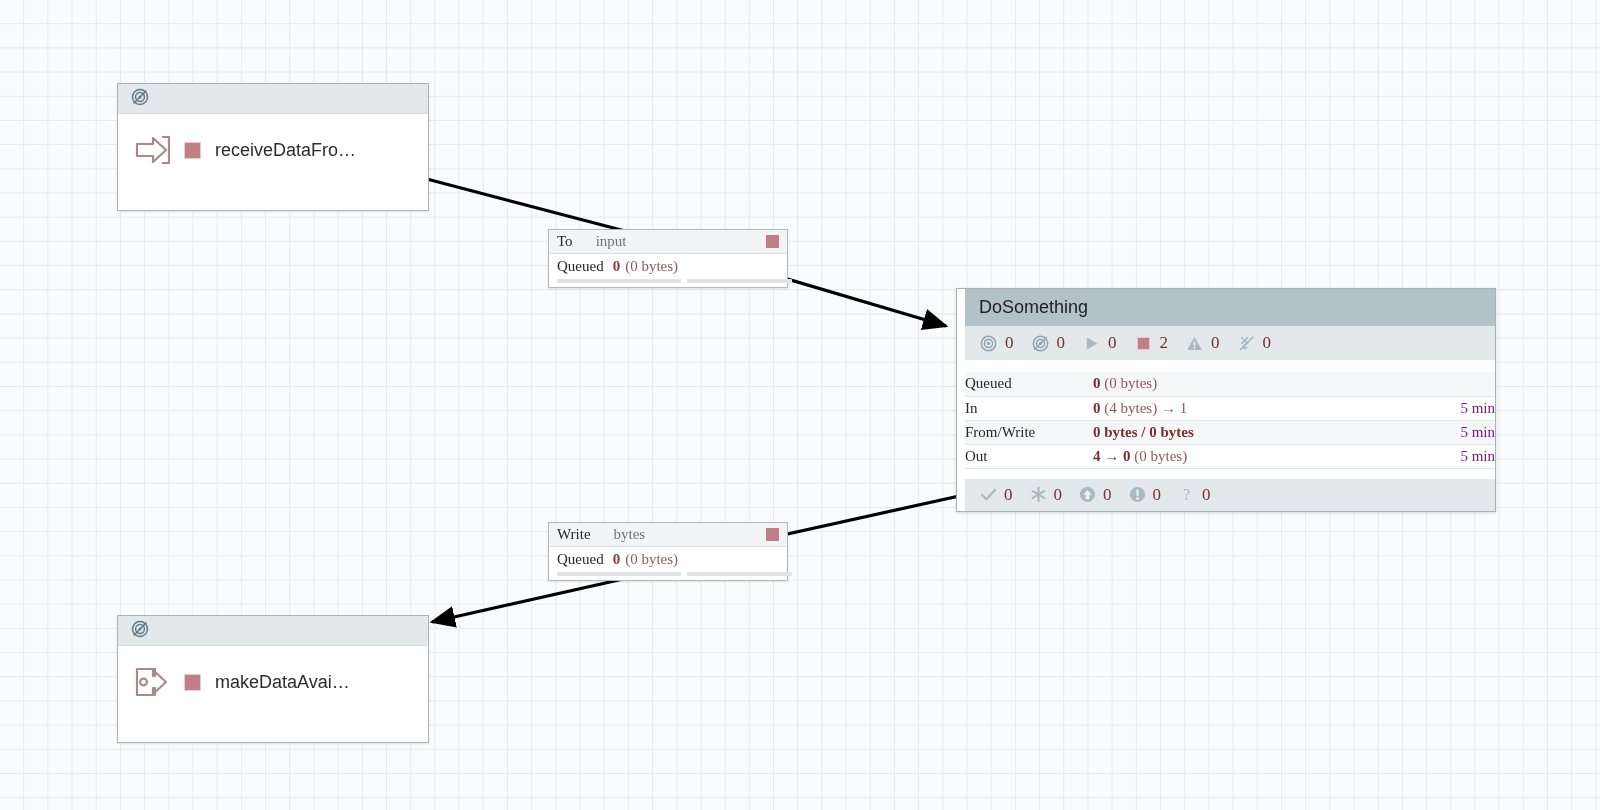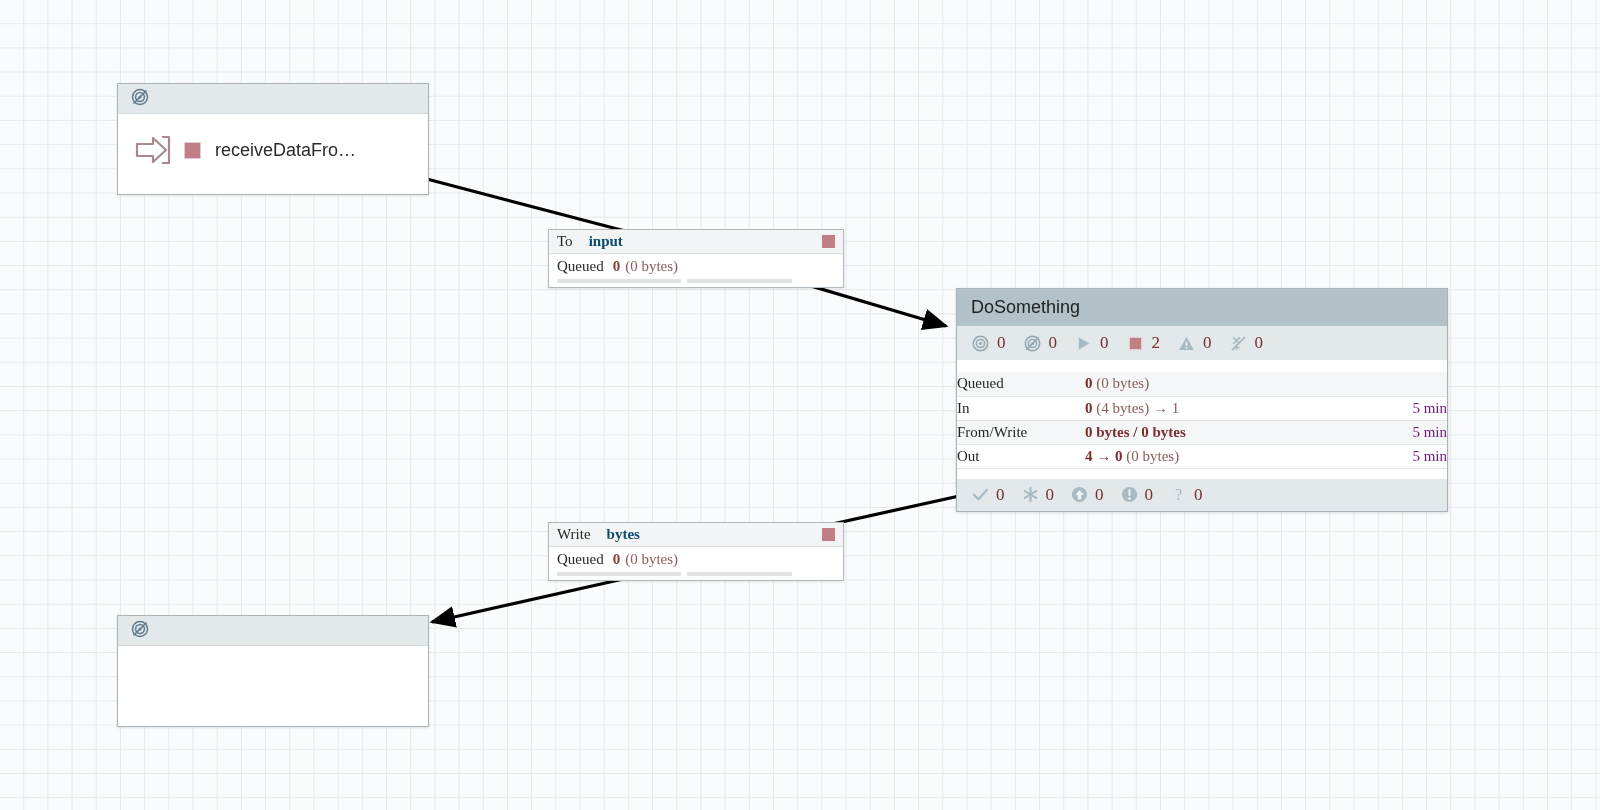--- a/index.html
+++ b/index.html
@@ -16,21 +16,21 @@
       linear-gradient(to right, #e4e9ee 1px, transparent 1px),
       linear-gradient(to bottom, #e4e9ee 1px, transparent 1px);
     background-size: 24.2px 24.2px;
     background-position: -1px -1px;
   }
   #links { position: absolute; left: 0; top: 0; width: 1600px; height: 810px; pointer-events: none; }
 
   
   .port {
     position: absolute;
-    width: 312px; height: 112px;
+    width: 312px; height: 128px;
     background: #ffffff;
     border: 1px solid #acb4bb;
     box-shadow: 0 1px 2px rgba(0,0,0,.10);
   }
   .port-header {
     height: 30px;
     background: #e3e8ea;
     border-bottom: 1px solid #d3d9dd;
     display: flex; align-items: center;
     padding-left: 12px;
@@ -52,40 +52,40 @@
     margin-left: 14px;
     font-size: 18px;
     color: #2b2b2b;
     white-space: nowrap;
     font-family: "Liberation Sans", sans-serif;
   }
 
   
   .conn {
     position: absolute;
-    width: 296px;
+    width: 240px;
     background: #ffffff;
     border: 1px solid #b2bac1;
     box-shadow: 0 1px 2px rgba(0,0,0,.10);
   }
   .conn-row {
     height: 24px;
     display: flex; align-items: center;
     padding: 0 8px;
     font-size: 15px;
     font-family: "Liberation Serif", serif;
     color: #262626;
   }
   .conn-row.head {
     background: #f3f4f5;
     border-bottom: 1px solid #dcdfe2;
     justify-content: flex-start;
   }
   .conn-lbl { color: #262626; }
-  .conn-val { color: #0c4a6e; font-weight: bold; margin-left: 16px; }
+  .conn-val { color: #737373; font-weight: normal; margin-left: 23px; }
   .conn-sq {
     width: 13px; height: 13px;
     background: #c07f85;
     margin-left: auto;
   }
   .conn-num { color: #8d3c3c; font-weight: bold; margin-left: 9px; }
   .conn-bytes { color: #8d5b5b; margin-left: 5px; }
   .conn-bars {
     height: 9px;
     display: flex; align-items: center;
@@ -201,20 +201,30 @@
     <div class="port-header">
       <span>
         <svg width="20" height="20" viewBox="0 0 20 20">
           <circle cx="10" cy="10" r="7.5" fill="none" stroke="#5f7b8c" stroke-width="1.5"></circle>
           <circle cx="10" cy="10" r="4.4" fill="none" stroke="#5f7b8c" stroke-width="1.5"></circle>
           <circle cx="10" cy="10" r="1.5" fill="#5f7b8c"></circle>
           <line x1="3.5" y1="16.5" x2="16.5" y2="3.5" stroke="#5f7b8c" stroke-width="1.6"></line>
         </svg>
       </span>
     </div>
+    <div class="port-body">
+      <span class="port-icon">
+        <svg width="44" height="40" viewBox="0 0 44 40">
+          <path d="M6,7 L24,7 L24,14 L22,14 L22,8 L35,20 L22,32 L22,26 L24,26 L24,33 L6,33 Z" fill="none" stroke="#a98a8a" stroke-width="2.2" stroke-linejoin="round"></path>
+          <circle cx="12.5" cy="20" r="3.4" fill="none" stroke="#a98a8a" stroke-width="2.2"></circle>
+        </svg>
+      </span>
+      <span class="stop-square"></span>
+      <span class="port-name">makeDataAvai…</span>
+    </div>
   </div>
 
   <div class="conn" style="left:548px; top:229px;">
     <div class="conn-row head">
       <span class="conn-lbl">To</span>
       <span class="conn-val">input</span>
       <span class="conn-sq"></span>
     </div>
     <div class="conn-row">
       <span class="conn-lbl">Queued</span>
@@ -237,21 +247,21 @@
       <span class="conn-lbl">Queued</span>
       <span class="conn-num">0</span>
       <span class="conn-bytes">(0 bytes)</span>
     </div>
     <div class="conn-bars">
       <span class="bar a"></span>
       <span class="bar b"></span>
     </div>
   </div>
 
-  <div class="pg" style="left:956px; top:288px; width:492px;">
+  <div class="pg" style="left:956px; top:288px; width:540px;padding-left:8px;">
 
     <div class="pg-header">DoSomething</div>
 
     <div class="pg-status">
       <span class="stat">
         <span class="ic">
           <svg width="19" height="19" viewBox="0 0 20 20">
             <circle cx="10" cy="10" r="7.6" fill="none" stroke="#92a7b2" stroke-width="1.6"></circle>
             <circle cx="10" cy="10" r="4.3" fill="none" stroke="#92a7b2" stroke-width="1.6"></circle>
             <circle cx="10" cy="10" r="1.7" fill="#92a7b2"></circle>

